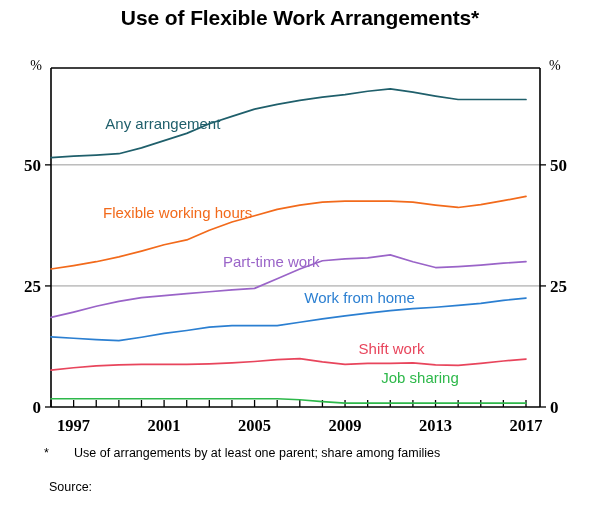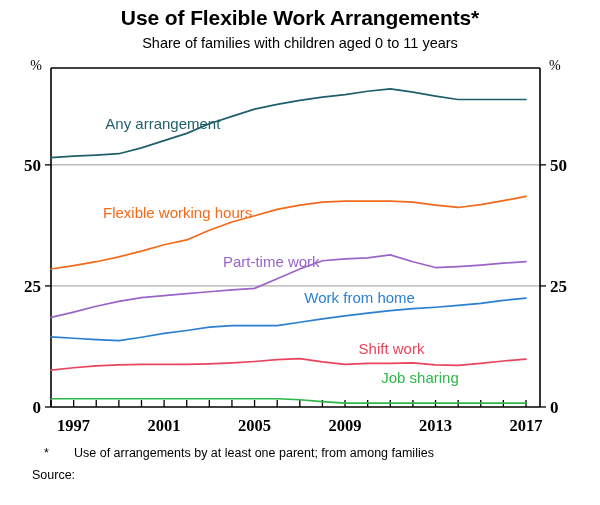--- a/index.html
+++ b/index.html
@@ -80,37 +80,36 @@
     text-align: left;
     padding-left: 44px;
     box-sizing: content-box;
   }
   .fn-text {
     flex: 1 1 auto;
     padding-right: 20px;
   }
   .src-row {
     display: flex;
-    margin-top: 6px;
-    padding-left: 32px;
+    margin-top: 18px;
+    padding-left: 49px;
   }
   .src-label {
     flex: 0 0 56px;
   }
   .src-value {
     flex: 1 1 auto;
   }
 </style>
 </head>
 <body>
 
 <div id="figure">
 
   <div class="title">Use of Flexible Work Arrangements*</div>
-  <div class="subtitle">Share of families with children aged 0 to 11 years</div>
 
   <svg class="plot" width="600" height="446">
     <g id="gridlines-group">
         <line x1="51" x2="540" y1="285.92857142857144" y2="285.92857142857144" stroke="#9a9a9a" stroke-width="1"></line>
         <line x1="51" x2="540" y1="164.85714285714286" y2="164.85714285714286" stroke="#9a9a9a" stroke-width="1"></line>
       </g>
     <g id="frame-group">
         <line x1="51" x2="540" y1="68" y2="68" stroke="#000" stroke-width="1.6"></line>
         <line x1="51" x2="540" y1="407" y2="407" stroke="#000" stroke-width="1.6"></line>
         <line x1="51" x2="51" y1="68" y2="407" stroke="#000" stroke-width="1.6"></line>
@@ -183,21 +182,21 @@
         <text x="304.3333333333344" y="302.87857142857143" class="series-label" fill="#2b7fd1" text-anchor="start">Work from home</text>
         <text x="358.6190476190456" y="353.7285714285714" class="series-label" fill="#e8455c" text-anchor="start">Shift work</text>
         <text x="381.2380952380932" y="382.7857142857143" class="series-label" fill="#2db84a" text-anchor="start">Job sharing</text>
       </g>
   </svg>
 
   <div class="footnotes">
     <div class="fn-row">
       <span class="fn-mark">*</span>
       <span class="fn-text">
-        <span>Use of arrangements by at least one parent; from among families</span>
+        <span>Use of arrangements by at least one parent; share among families</span>
         <br>
       </span>
     </div>
     <div class="src-row">
       <span class="src-label">Source:</span>
     </div>
   </div>
 
 </div>
 

